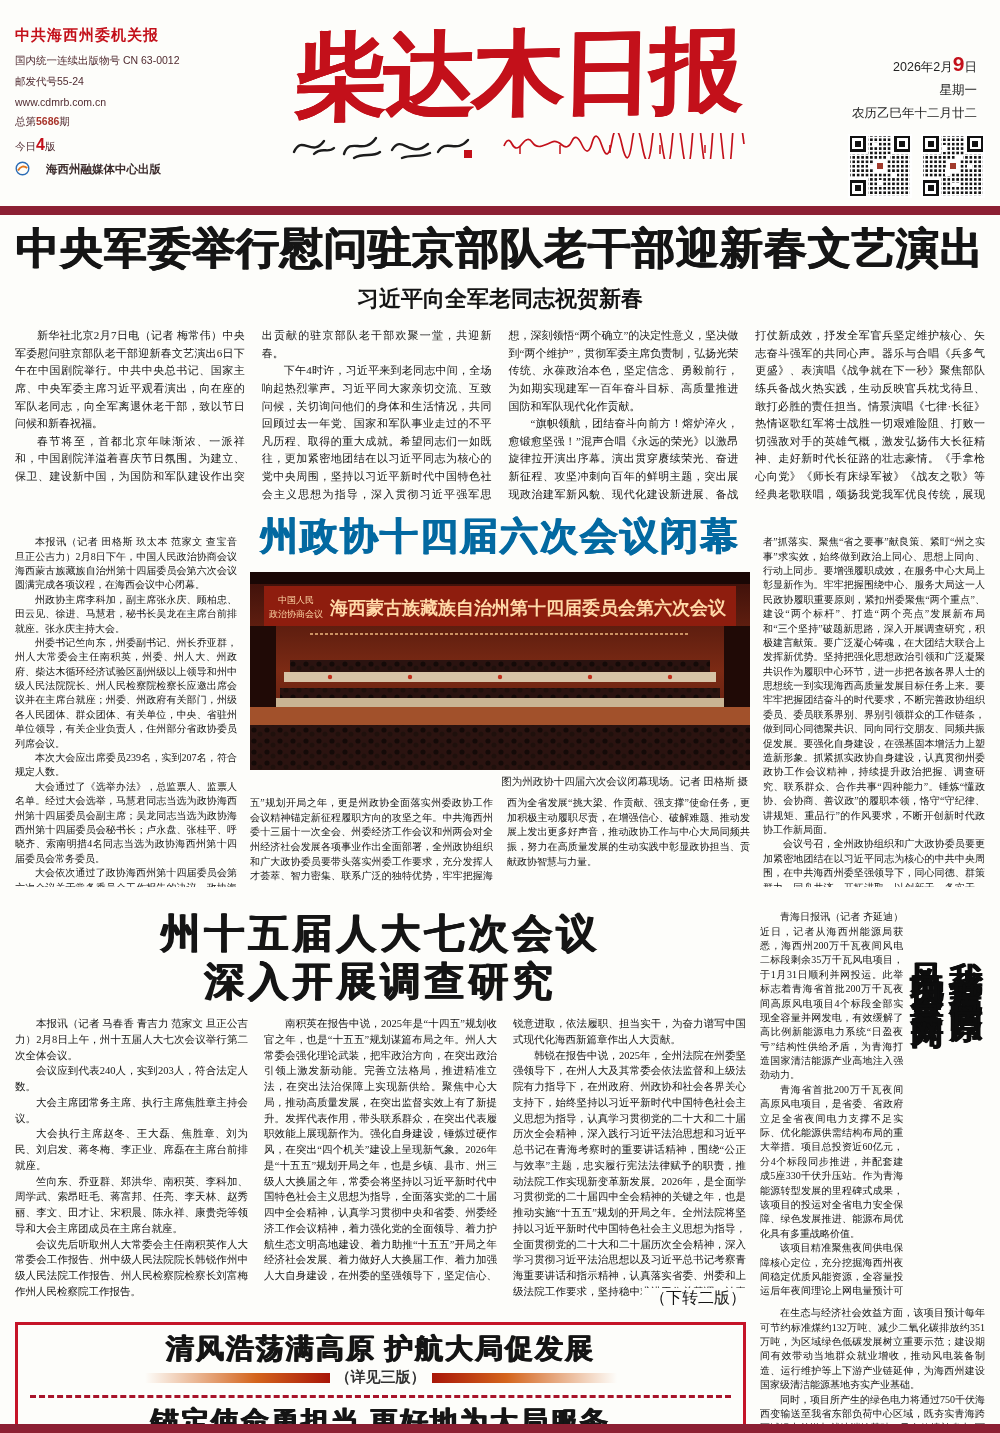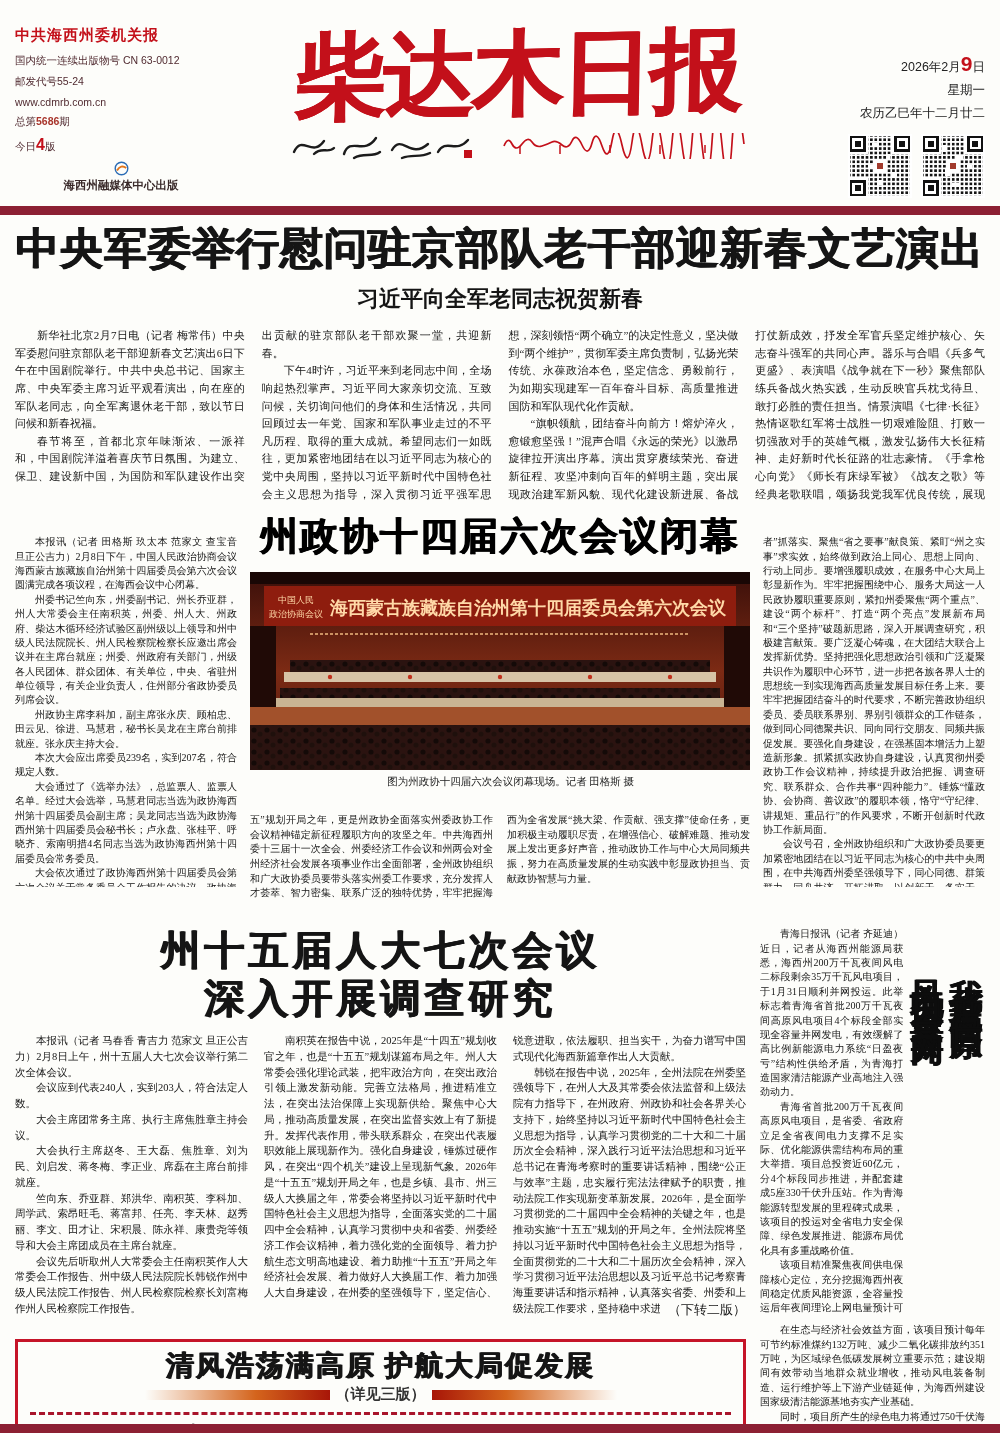--- a/index.html
+++ b/index.html
@@ -5,54 +5,54 @@
   html,body{margin:0;padding:0;background:#9a9a9a;}
   .page{width:1000px;height:1433px;margin:0 auto;background:#fdfdfa;position:relative;overflow:hidden;
         font-family:"Liberation Serif","DejaVu Serif",serif;color:#151515;}
   
   .hd{display:flex;padding:26px 15px 0;align-items:flex-start;}
   .hd-left{width:212px;font-family:"Liberation Sans","DejaVu Sans",sans-serif;}
   .org{color:#c3101a;font-weight:bold;font-size:15px;letter-spacing:1px;margin-bottom:9px;}
   .hd-line{font-size:10.5px;color:#502a30;margin:7px 0;}
   .issue-no{color:#a8352c;font-weight:bold;}
   .pages-no{color:#c3101a;font-weight:bold;font-size:16px;}
-  .pub{display:flex;align-items:center;gap:0;font-size:11.5px;font-weight:bold;color:#3a2a2a;flex-direction:column;}
+  .pub{display:flex;align-items:center;gap:16px;font-size:11.5px;font-weight:bold;color:#3a2a2a;}
   .hd-center{flex:1;text-align:center;overflow:hidden;}
   .mast-title{font-size:92px;line-height:1.05;color:#c3101a;letter-spacing:-3px;white-space:nowrap;transform:skewX(-2deg) rotate(-1deg);}
   .mast-sub{display:flex;justify-content:center;align-items:center;gap:26px;margin-top:4px;height:42px;}
   .hd-right{width:178px;text-align:right;font-family:"Liberation Sans","DejaVu Sans",sans-serif;font-size:12.5px;color:#222;padding-top:20px;}
-  .hd-right .row{margin:6px 0;}
+  .hd-right .row{margin:6px 8px;}
   .day{color:#c3101a;font-size:21px;font-weight:bold;}
   .qrs{display:flex;justify-content:flex-end;gap:9px;margin-top:12px;}
   .bar{height:9px;background:#8c2033;margin-top:5px;}
   
   .fat{font-weight:900;text-shadow:0.7px 0 0 currentColor,-0.7px 0 0 currentColor;}
   .para{margin:0;text-indent:2em;}
   .noindent{text-indent:0;}
   
   .a1{padding:10px 15px 0;}
   .a1-h{font-size:43px;text-align:center;letter-spacing:1px;line-height:1.12;}
   .a1-sub{font-size:22px;font-weight:bold;text-align:center;margin-top:11px;}
   .a1-body{margin-top:13px;columns:4;column-gap:17px;height:176px;overflow:hidden;
            font-size:11px;line-height:1.6;text-align:justify;}
   
   .a2{padding:8px 15px 0;display:grid;grid-template-columns:222px 1fr 222px;gap:13px;font-family:Liberation Serif, serif;}
   .a2-side{font-size:10px;line-height:1.44;text-align:justify;height:352px;overflow:hidden;padding-top:24px;}
-  .a2-h{color:#000000;font-size:38px;text-align:center;letter-spacing:2px;margin:0 0 10px;}
+  .a2-h{color:#0369a1;font-size:38px;text-align:center;letter-spacing:2px;margin:0 0 10px;}
   .photo{height:198px;background:#3a0f0a;}
   .photo svg{display:block;}
-  .cap{display:flex;justify-content:center;font-size:10.5px;margin:5px 2px 24px;color:#222;}
+  .cap{display:flex;justify-content:flex-end;font-size:10.5px;margin:5px 2px 7px;color:#222;}
   .cap .c1{margin-left:2em;}
   .a2-below{columns:2;column-gap:14px;font-size:10px;line-height:1.46;text-align:justify;height:102px;overflow:hidden;}
   
   .b3{padding:12px 15px 0;display:grid;grid-template-columns:1fr 225px;gap:14px;}
   .a3-h{font-size:40px;text-align:center;letter-spacing:4px;line-height:1.2;}
   .a3-wrap{position:relative;margin-top:10px;}
   .a3-body{columns:3;column-gap:16px;font-size:10.5px;line-height:1.5;text-align:justify;height:294px;overflow:hidden;}
-  .cont{position:absolute;right:0;bottom:8px;background:#fdfdfa;font-size:13px;padding-left:8px;margin:0;}
+  .cont{position:absolute;right:0;bottom:1px;background:#fdfdfa;font-size:16px;padding-left:8px;margin:0;}
   .bbox{margin-top:12px;border:3px solid #c51428;padding:8px 10px 6px;}
   .bt{font-size:28px;text-align:center;letter-spacing:2px;line-height:1.15;}
   .bn{display:flex;align-items:center;justify-content:center;gap:6px;margin:3px 0 2px;font-size:15px;
       font-weight:bold;color:#333;font-family:"Liberation Sans","DejaVu Sans",sans-serif;}
   .gl{width:185px;height:10px;background:linear-gradient(to right,rgba(214,90,30,0),#d4641c 60%,#a81608);}
   .gr{width:185px;height:10px;background:linear-gradient(to left,rgba(214,90,30,0),#d4641c 60%,#a81608);}
   .bdash{border-top:3px dashed #a8142a;margin:8px 2px;}
   
   .a4{overflow:hidden;height:538px;}
   .a4-lead{display:flex;gap:4px;height:390px;overflow:hidden;}
@@ -179,22 +179,22 @@
         <p class="para">新华社北京2月7日电（记者 梅常伟）中央军委慰问驻京部队老干部迎新春文艺演出6日下午在中国剧院举行。中共中央总书记、国家主席、中央军委主席习近平观看演出，向在座的军队老同志，向全军离退休老干部，致以节日问候和新春祝福。</p>
         <p class="para">春节将至，首都北京年味渐浓、一派祥和，中国剧院洋溢着喜庆节日氛围。为建立、保卫、建设新中国，为国防和军队建设作出突出贡献的驻京部队老干部欢聚一堂，共迎新春。</p>
         <p class="para">下午4时许，习近平来到老同志中间，全场响起热烈掌声。习近平同大家亲切交流、互致问候，关切询问他们的身体和生活情况，共同回顾过去一年党、国家和军队事业走过的不平凡历程、取得的重大成就。希望同志们一如既往，更加紧密地团结在以习近平同志为核心的党中央周围，坚持以习近平新时代中国特色社会主义思想为指导，深入贯彻习近平强军思想，深刻领悟“两个确立”的决定性意义，坚决做到“两个维护”，贯彻军委主席负责制，弘扬光荣传统、永葆政治本色，坚定信念、勇毅前行，为如期实现建军一百年奋斗目标、高质量推进国防和军队现代化作贡献。</p>
         <p class="para">“旗帜领航，团结奋斗向前方！熔炉淬火，愈锻愈坚强！”混声合唱《永远的荣光》以激昂旋律拉开演出序幕。演出贯穿赓续荣光、奋进新征程、攻坚冲刺向百年的鲜明主题，突出展现政治建军新风貌、现代化建设新进展、备战打仗新成效，抒发全军官兵坚定维护核心、矢志奋斗强军的共同心声。器乐与合唱《兵多气更盛》、表演唱《战争就在下一秒》聚焦部队练兵备战火热实践，生动反映官兵枕戈待旦、敢打必胜的责任担当。情景演唱《七律·长征》热情讴歌红军将士战胜一切艰难险阻、打败一切强敌对手的英雄气概，激发弘扬伟大长征精神、走好新时代长征路的壮志豪情。《手拿枪心向党》《师长有床绿军被》《战友之歌》等经典老歌联唱，颂扬我党我军优良传统，展现红色基因代代相传。民族歌舞《同心共筑》礼赞边防官兵与各族群众合力固边固防、创造幸福生活，表达对党的深情、对祖国的热爱。短剧《红星的召唤》以青年官兵与红军战士的跨时空对话，体现牢记初心使命、赓续红色血脉的传承。</p>
       </div>
   </div>
 
   <div class="a2">
     <div class="a2-side">
         <p class="para">本报讯（记者 田格斯 玖太本 范家文 查宝音 旦正公吉力）2月8日下午，中国人民政治协商会议海西蒙古族藏族自治州第十四届委员会第六次会议圆满完成各项议程，在海西会议中心闭幕。</p>
+        <p class="para">州政协主席李科加，副主席张永庆、顾柏忠、田云见、徐进、马慧君，秘书长吴龙在主席台前排就座。张永庆主持大会。</p>
         <p class="para">州委书记竺向东，州委副书记、州长乔亚群，州人大常委会主任南积英，州委、州人大、州政府、柴达木循环经济试验区副州级以上领导和州中级人民法院院长、州人民检察院检察长应邀出席会议并在主席台就座；州委、州政府有关部门，州级各人民团体、群众团体、有关单位，中央、省驻州单位领导，有关企业负责人，住州部分省政协委员列席会议。</p>
-        <p class="para">州政协主席李科加，副主席张永庆、顾柏忠、田云见、徐进、马慧君，秘书长吴龙在主席台前排就座。张永庆主持大会。</p>
         <p class="para">本次大会应出席委员239名，实到207名，符合规定人数。</p>
         <p class="para">大会通过了《选举办法》，总监票人、监票人名单。经过大会选举，马慧君同志当选为政协海西州第十四届委员会副主席；吴龙同志当选为政协海西州第十四届委员会秘书长；卢永盘、张桂平、呼晓齐、索南明措4名同志当选为政协海西州第十四届委员会常务委员。</p>
         <p class="para">大会依次通过了政协海西州第十四届委员会第六次会议关于常务委员会工作报告的决议，政协海西州第十四届委员会提案委员会关于提案审查情况的报告，政协海西州第十四届委员会第六次会议政治决议。</p>
       </div>
     <div class="a2-center">
       <div class="a2-h fat">州政协十四届六次会议闭幕</div>
       <div class="photo">
         <svg width="100%" height="100%" viewBox="0 0 500 198" preserveAspectRatio="none">
           <defs>
             <linearGradient id="pgBg" x1="0" y1="0" x2="0" y2="1">

